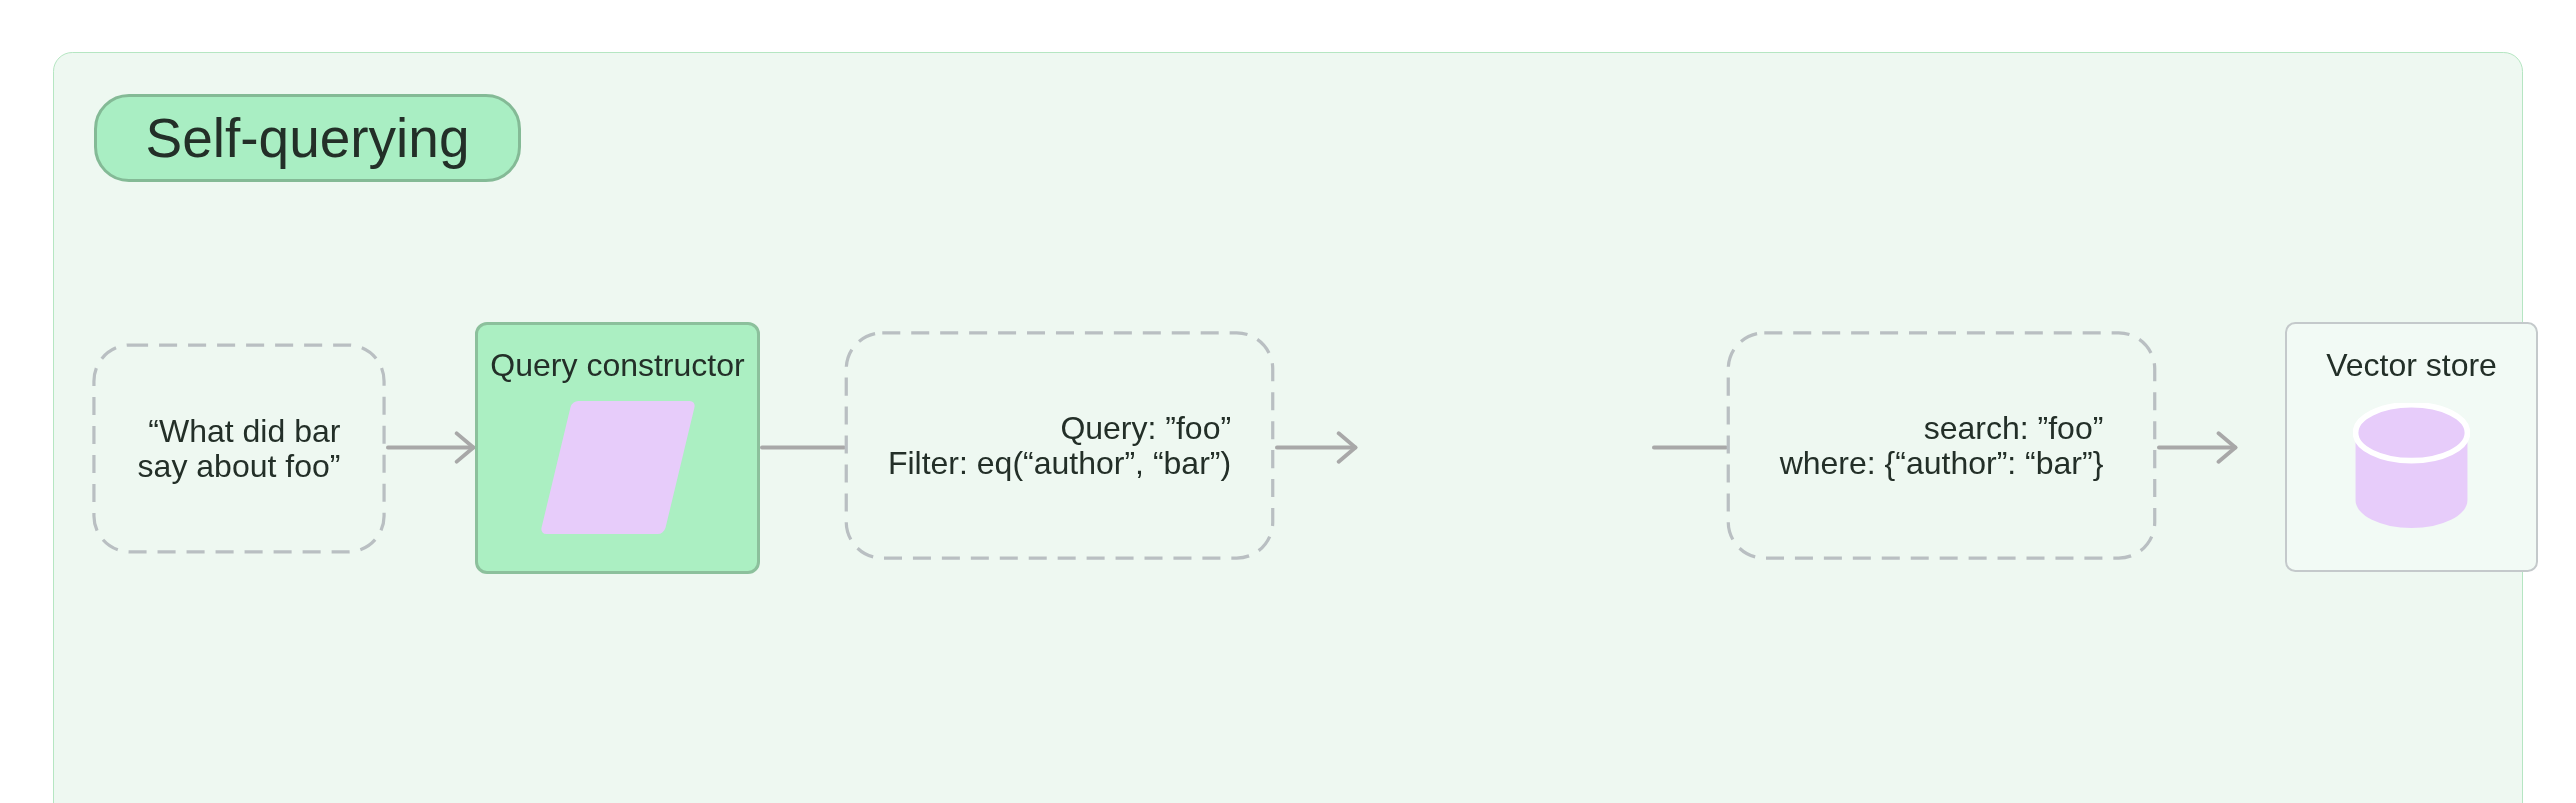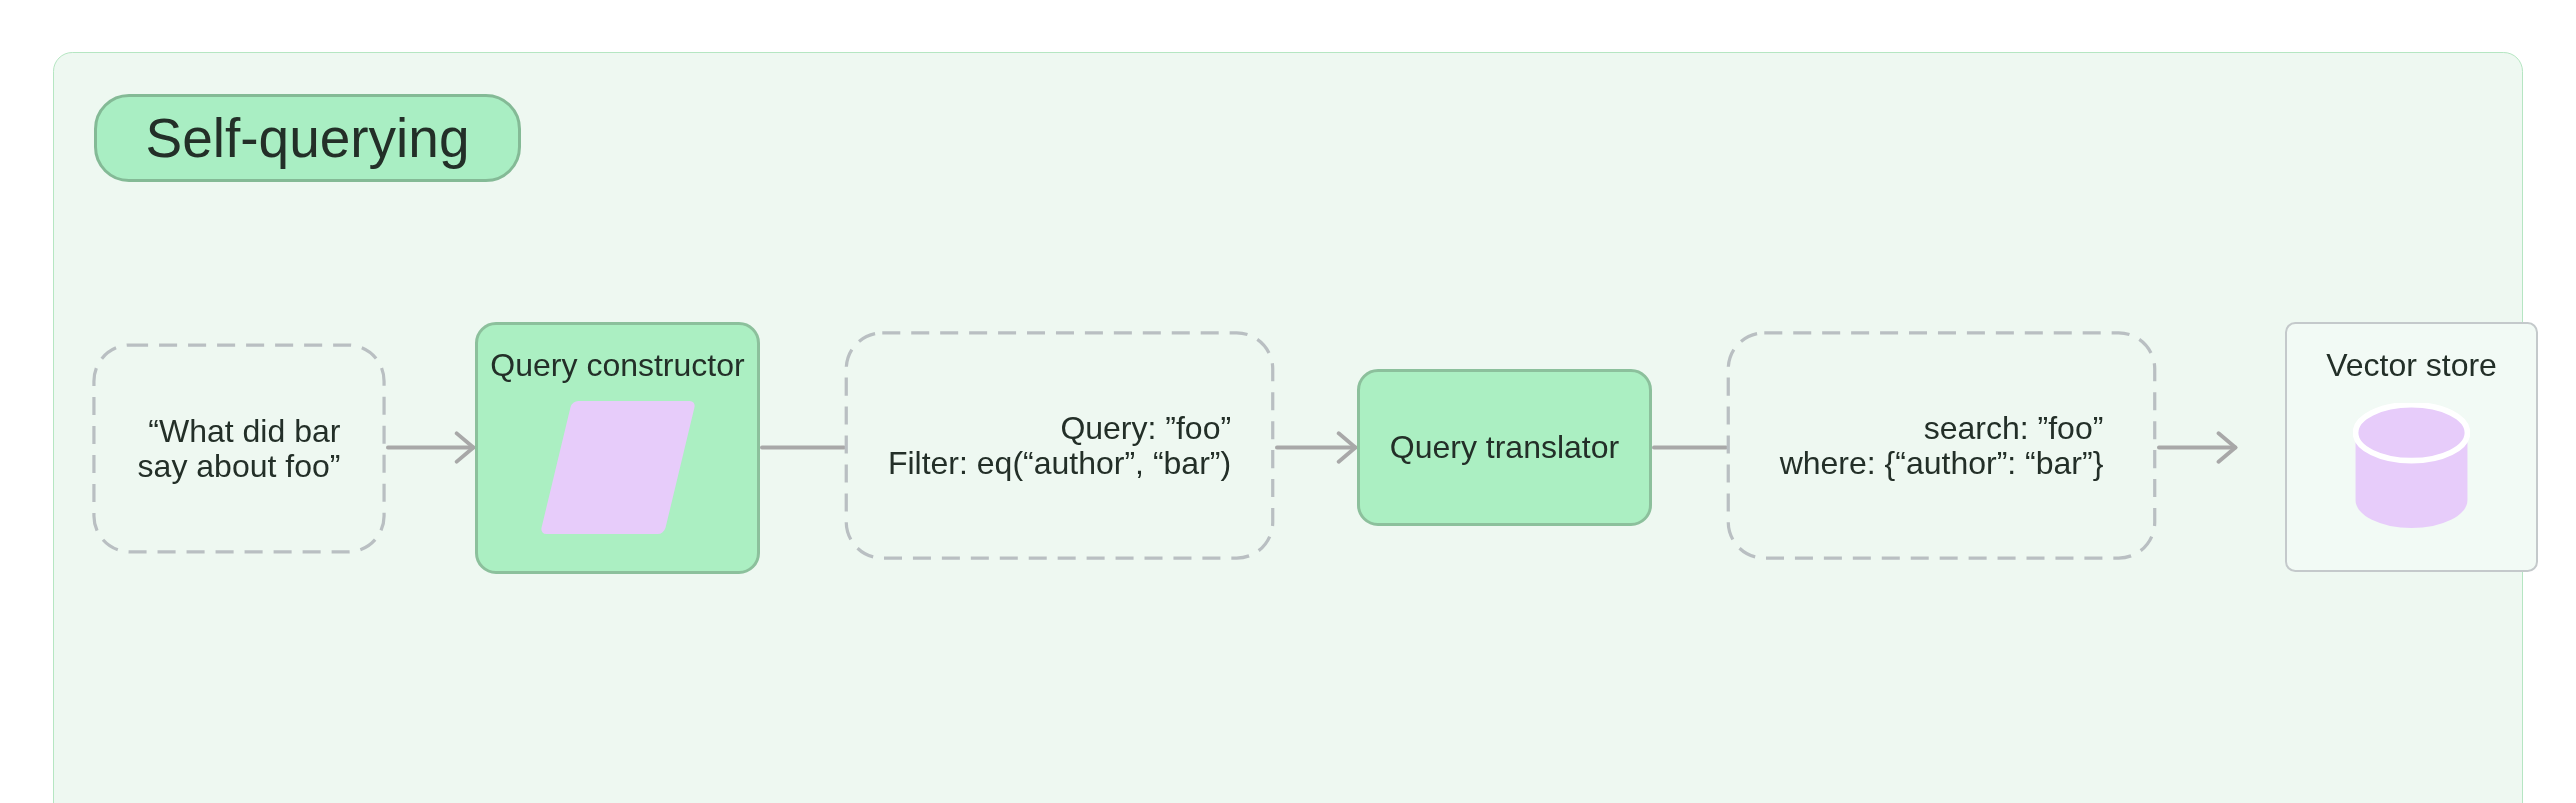--- a/index.html
+++ b/index.html
@@ -51,21 +51,21 @@
     fill: none;
     stroke: var(--dashed-border, #b9bfc2);
     stroke-width: 5;
     stroke-dasharray: 28 17;
   }
 
   
   .process-node {
     background: var(--node-fill, #abefc2);
     border: 3.2px solid var(--node-border, #8cc09c);
-    border-radius: 21px;
+    border-radius: 12px;
     display: flex; flex-direction: column; align-items: center;
   }
   .node-label { font-size: 32px; line-height: 39px; color: var(--text, #232f28); }
 
   #node-query-constructor { left: 421px; top: 269px; width: 285px; height: 252px; padding-top: 20.6px; }
   #node-query-translator  { left: 1303px; top: 316px; width: 295px; height: 157px; justify-content: center; }
 
   .parallelogram {
     width: 124px; height: 133px;
     margin-top: 16.7px;
@@ -157,23 +157,20 @@
 Filter: eq(“author”, “bar”)</div>
   </div>
 
   <div class="connector" id="connector-3">
     <svg width="83" height="39" viewBox="0 0 129 60">
       <line class="connector-line" x1="3" y1="30" x2="125" y2="30"></line>
       <polyline class="connector-head" points="99,8 125,30 99,52"></polyline>
     </svg>
   </div>
 
-  <div class="node process-node" id="node-query-translator">
-    <div class="node-label">Query translator</div>
-  </div>
 
   <div class="connector" id="connector-4">
     <svg width="76" height="39" viewBox="0 0 118 60">
       <line class="connector-line" x1="3" y1="30" x2="115" y2="30"></line>
     </svg>
   </div>
 
   <div class="node dashed-node" id="node-translated-query">
     <svg class="frame" width="431" height="229" viewBox="0 0 669 356">
       <rect class="dashed-rect" x="3" y="3" width="663" height="350" rx="56"></rect>

